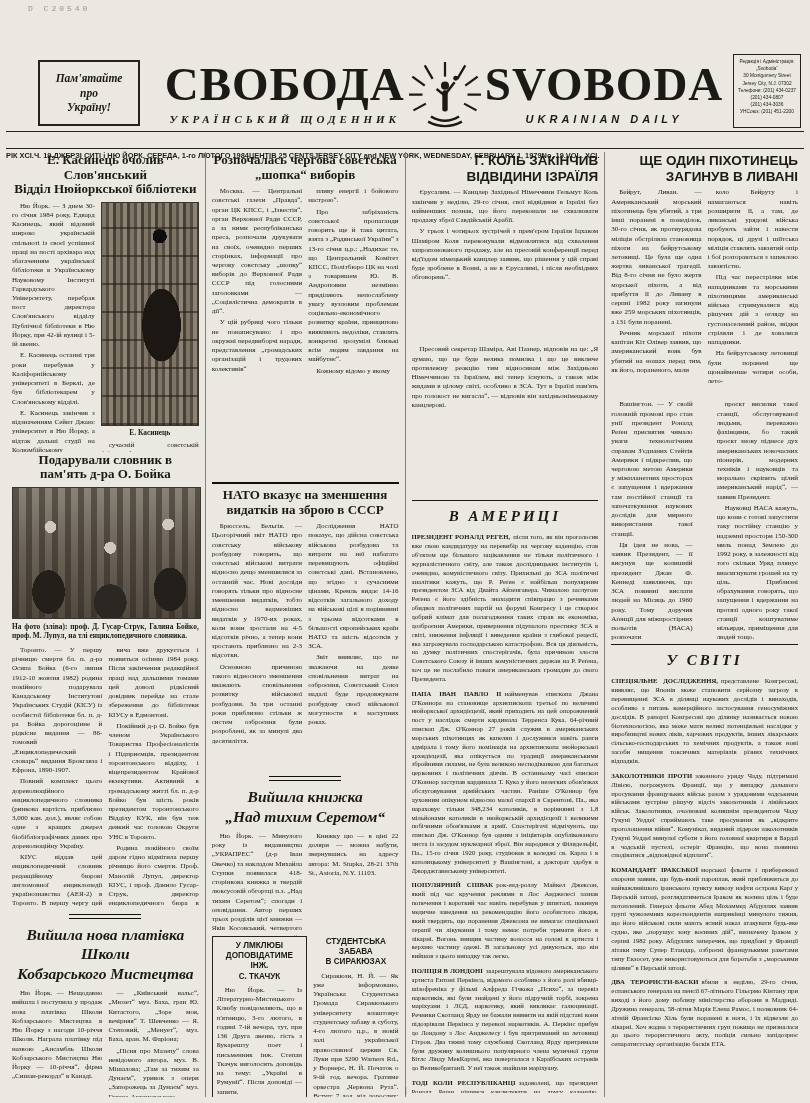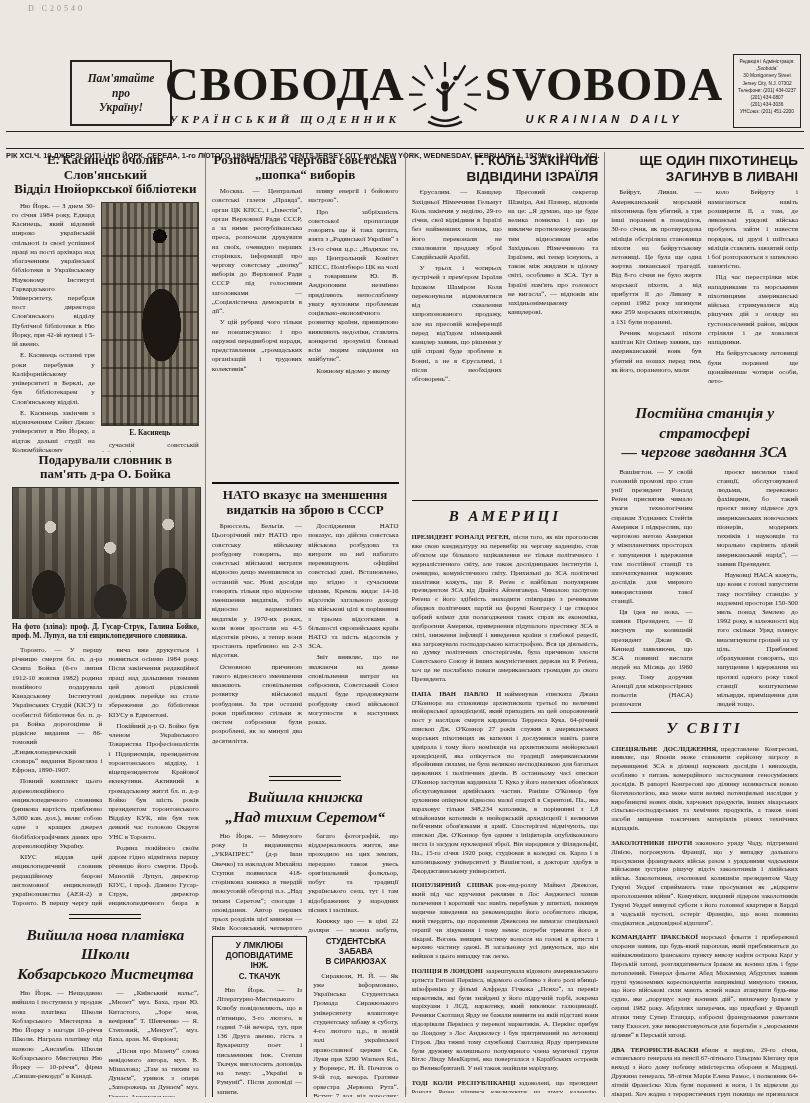--- a/index.html
+++ b/index.html
@@ -1,22 +1,22 @@
 <!DOCTYPE html>
 <html lang="uk"><head>
 <meta charset="utf-8">
 <style>
   html,body{margin:0;padding:0;background:#8f8d88;}
   .page{position:relative;width:810px;height:1103px;margin:0 auto;background:#eae8e1;
         color:#1b1a17;font-family:"Liberation Serif",serif;overflow:hidden;box-shadow:0 0 8px rgba(0,0,0,.5);}
-  .scan-mark{position:absolute;top:4px;left:28px;font-family:Liberation Serif, serif;
+  .scan-mark{position:absolute;top:4px;left:28px;font-family:Liberation Mono, monospace;
              font-size:8px;color:#9a968d;letter-spacing:3px;text-align:center;}
   
   .masthead{position:absolute;top:38px;left:0;right:0;height:92px;}
-  .slogan-box{position:absolute;left:70px;top:22px;width:98px;height:62px;border:2px solid #26231e;
+  .slogan-box{position:absolute;left:38px;top:22px;width:98px;height:62px;border:2px solid #26231e;
               display:flex;align-items:center;justify-content:center;text-align:center;
               font-style:italic;font-weight:bold;font-size:11.5px;line-height:1.3;white-space:pre-line;}
   .title-row{position:absolute;left:158px;top:4px;width:572px;display:flex;align-items:flex-start;justify-content:center;margin-top:20px;}
   .tblock{display:flex;flex-direction:column;align-items:center;}
   .np-title{font-weight:bold;font-size:47px;line-height:.95;letter-spacing:1px;white-space:nowrap;}
   .np-sub{font-weight:bold;font-size:11px;letter-spacing:4px;margin-top:6px;white-space:nowrap;font-style:italic;}
   .np-sub.en{font-family:"Liberation Sans",sans-serif;font-style:italic;}
   .emblem{margin:0 4px;flex:0 0 auto;}
   .office-box{position:absolute;right:9px;top:16px;width:64px;height:66px;border:1px solid #26231e;
               font-family:"Liberation Sans",sans-serif;font-size:4.8px;line-height:1.5;text-align:center;
@@ -77,21 +77,21 @@
                text-align:center;white-space:pre-line;margin:1px 0 4px;}
   .foot-mark{position:absolute;bottom:8px;left:50%;color:#55514a;font-size:9px;}
   
   .kas-body{height:250px;}
   .boyko-cols{height:262px;}
   .plat-cols{height:162px;}
   .shopka-cols{height:290px;}
   .nato-cols{height:248px;}
   .seret-cols{height:104px;}
   .bottom-row{height:166px;}
-  .kohl-cols{height:308px;}
+  .kohl-cols{height:308px;flex-direction:column;}
   .marine-cols{height:212px;}
   .station-cols{height:240px;gap:24px;}
 </style>
 </head>
 <body>
 
 <div class="page">
   <div class="scan-mark">D C20540</div>
 
   <div class="masthead">
@@ -239,21 +239,20 @@
           </div>
       </div>
       <div class="dbl"></div>
       <div class="h-ital">Вийшла книжка
 „Над тихим Серетом“</div>
       <div class="twocol seret-cols">
         <div class="sub bt">
             <p>Ню Йорк. — Минулого року із видавництва „УКРАПРЕС“ (д-р Іван Овечко) та накладом Михайла Ступки появилася 418-сторінкова книжка в твердій люксусовій обгортці п.з. „Над тихим Серетом“; спогади і оповідання. Автор перших трьох розділів цієї книжки — Яків Косовський, четвертого розділу — М. Ступка, який і упорядкував матеріяли до цього видання.</p>
           </div>
         <div class="sub bt">
-            <p>багато фотографій, що віддзеркалюють життя, яке проходило на цих землях, передано також увесь оригінальний фолкльор, побут та традиції українського села, тут і там відображених у народних піснях і заспівах.</p>
             <p>Книжку цю — в ціні 22 доляри — можна набути, звернувшись на адресу автора: M. Stupka, 28-21 37th St., Astoria, N.Y. 11103.</p>
           </div>
       </div>
       <div class="twocol bottom-row">
         <div class="sub notice-box">
           <div class="notice-head">У ЛМКЛЮБІ
 ДОПОВІДАТИМЕ ІНЖ.
 С. ТКАЧУК</div>
           <div class="bt">
               <p>Ню Йорк. — Із Літературно-Мистецького Клюбу повідомляють, що в п'ятницю, 3-го лютого, в годині 7-ій вечора, тут, при 136 Друга авеню, гість з Букарешту поет і письменник інж. Степан Ткачук виголосить доповідь на тему: „Україні в Румунії“. Після доповіді — запити.</p>
@@ -299,22 +298,20 @@
         <div class="sub bt">
             <p>Бейрут, Ливан. — Американський морський піхотинець був убитий, а три інші поранені в понеділок, 30-го січня, як протиурядова міліція обстріляла становища піхоти на бейрутському летовищі. Це була ще одна жертва ливанської трагедії. Від 8-го січня не було жертв морської піхоти, а від прибуття її до Ливану в серпні 1982 року загинули вже 259 морських піхотинців, а 131 були поранені.</p>
             <p>Речник морської піхоти капітан Кіт Олівер заявив, що американський вояк був убитий на ношах перед тим, як його, пораненого, мали</p>
           </div>
         <div class="sub bt">
             <p>коло Бейруту і намагаються навіть розширити її, а там, де ливанські урядові війська пробують зайти і навести порядок, ці друзі і шіїтська міліція ставлять завзятий опір і бої розгораються з запеклою завзятістю.</p>
             <p>Під час перестрілки між нападниками та морськими піхотинцями американські війська стримувалися від рішучих дій з огляду на густонаселений район, звідки стріляли і де ховалися нападники.</p>
             <p>На бейрутському летовищі були поранені ще щонайменше чотири особи, лето-</p>
           </div>
       </div>
-      <div class="h-ital">Постійна станція у стратосфері
-— чергове завдання ЗСА</div>
       <div class="twocol station-cols">
         <div class="sub bt">
             <p>Вашінгтон. — У своїй головній промові про стан унії президент Роналд Реґен присвятив чимало уваги технологічним справам З'єднаних Стейтів Америки і підкреслив, що черговою метою Америки у міжпланетних просторах є запущення і вдержання там постійної станції та започаткування наукових дослідів для мирного використання такої станції.</p>
             <p>Ця ідея не нова, — заявив Президент, — її висунув ще колишній президент Джан Ф. Кеннеді заявляючи, що ЗСА повинні вислати людей на Місяць до 1960 року. Тому доручив Аґенції для міжпростірних польотів (НАСА) розпочати</p>
           </div>
         <div class="sub bt">
             <p>проєкт висилки такої станції, обслуговуваної людьми, переважно фахівцями, бо такий проєкт знову піднесе дух американських новочасних піонерів, модерних техніків і науковців та морально скріпить цілий американський нарід“, — заявив Президент.</p>
             <p>Науковці НАСА кажуть, що вони є готові запустити таку постійну станцію у надземні простори 150-300 миль понад Землею до 1992 року, в залежності від того скільки Уряд плянує виасигнувати грошей на ту ціль. Приблизні обрахування говорять, що запущення і вдержання на протязі одного року такої станції коштуватиме мільярди, приміщення для людей тощо.</p>
           </div>
       </div>

